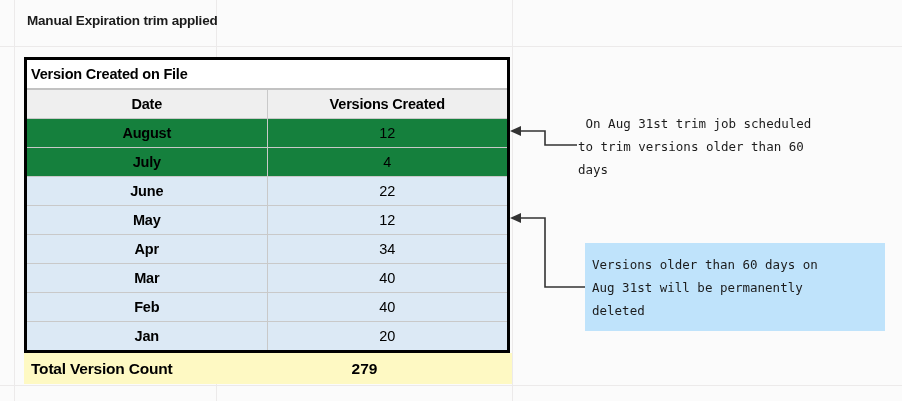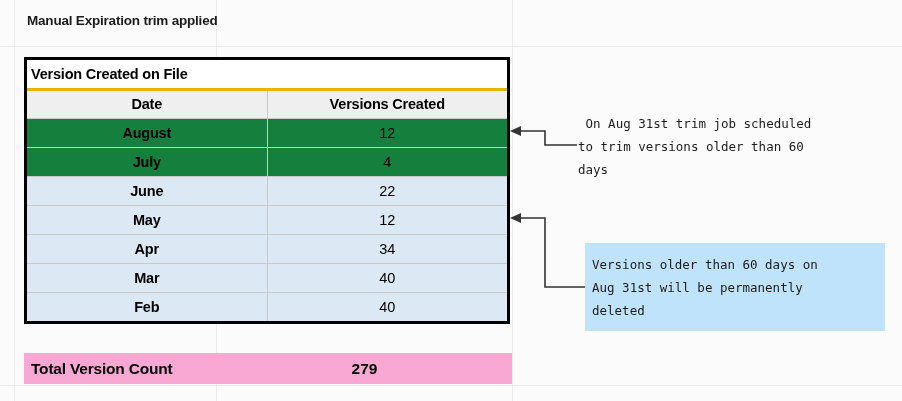--- a/index.html
+++ b/index.html
@@ -75,21 +75,21 @@
   }
   .col-date { width: 193px; }
   .col-count { width: 287px; }
 
   .row-banner td {
     font-weight: bold;
     font-size: 16px;
     text-align: left;
     padding-left: 7px;
     background: #ffffff;
-    border-bottom: 3px solid #eab308;
+    border-bottom: 1px solid #eab308;
     letter-spacing: -0.2px;
   }
 
   .row-header td {
     font-weight: bold;
     text-align: center;
     background: #efefef;
     border-top: 2px solid #c2c2c2;
     border-bottom: 1px solid #c9c9c9;
     font-size: 15px;
@@ -114,21 +114,21 @@
   tr.data-row.tinted td { background: #dce9f5; }
   tr.data-row:last-child td { border-bottom: none; }
 
   
   .total-row {
     position: absolute;
     left: 24px;
     top: 353px;
     width: 488px;
     height: 31px;
-    background: #f9a8d4;
+    background: #fef9c3;
     display: flex;
     align-items: center;
     box-sizing: border-box;
   }
   .total-label {
     width: 193px;
     padding-left: 7px;
     box-sizing: border-box;
     font-size: 15.5px;
     font-weight: bold;
@@ -224,20 +224,24 @@
         <td class="col-date cell-date">Apr</td>
         <td class="col-count cell-count">34</td>
       </tr>
       <tr class="data-row tinted">
         <td class="col-date cell-date">Mar</td>
         <td class="col-count cell-count">40</td>
       </tr>
       <tr class="data-row tinted">
         <td class="col-date cell-date">Feb</td>
         <td class="col-count cell-count">40</td>
+      </tr>
+      <tr class="data-row tinted">
+        <td class="col-date cell-date">Jan</td>
+        <td class="col-count cell-count">20</td>
       </tr>
     </tbody>
   </table>
 </div>
 
 <div class="total-row">
   <div class="total-label">Total Version Count</div>
   <div class="total-value">279</div>
 </div>
 

